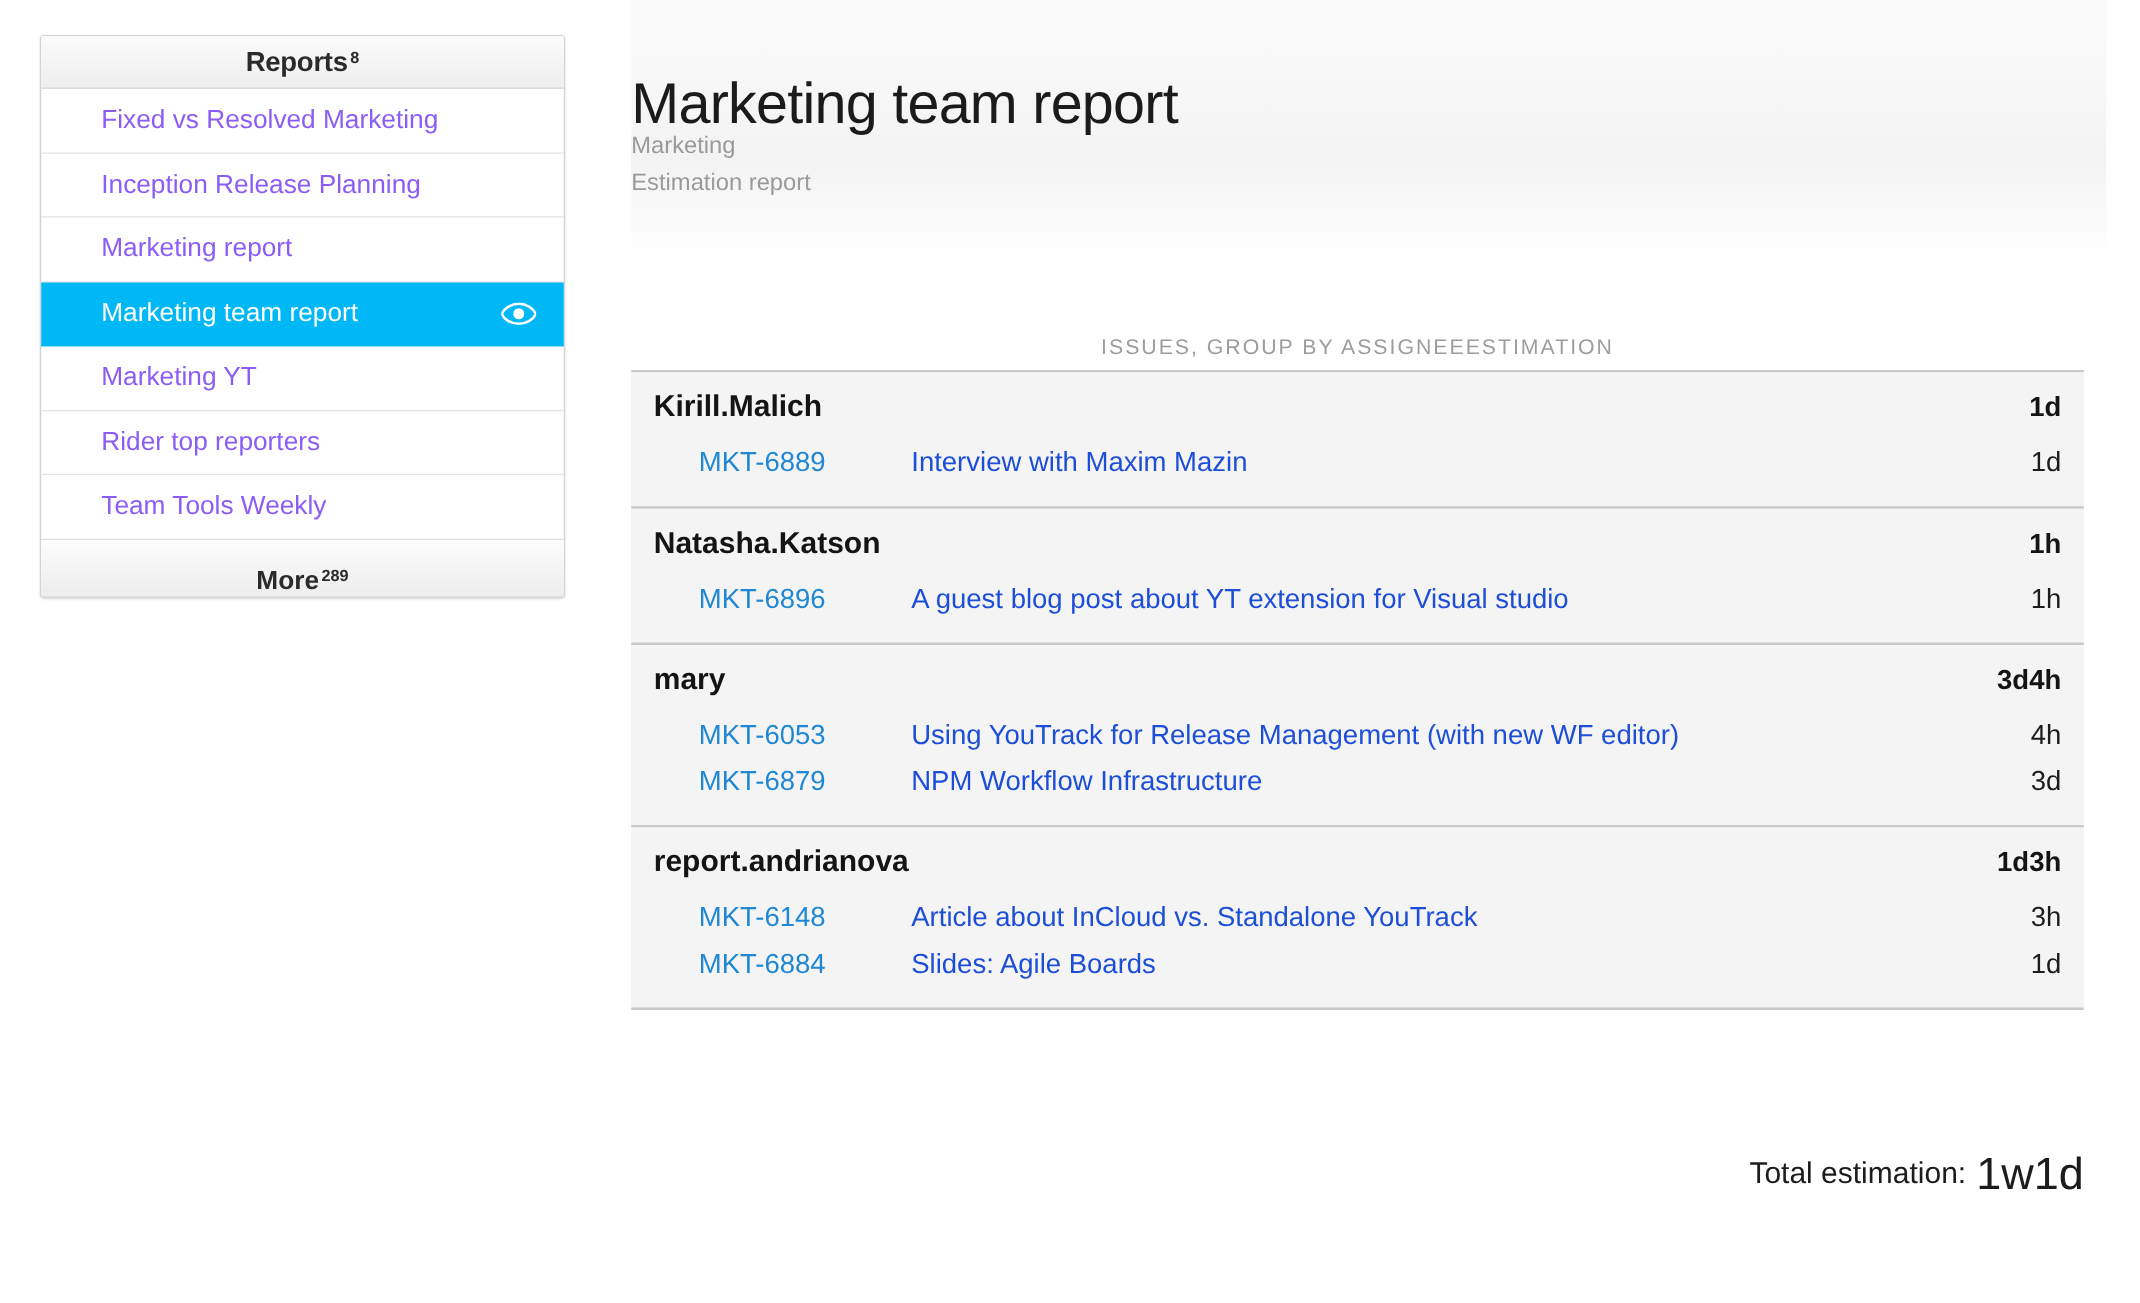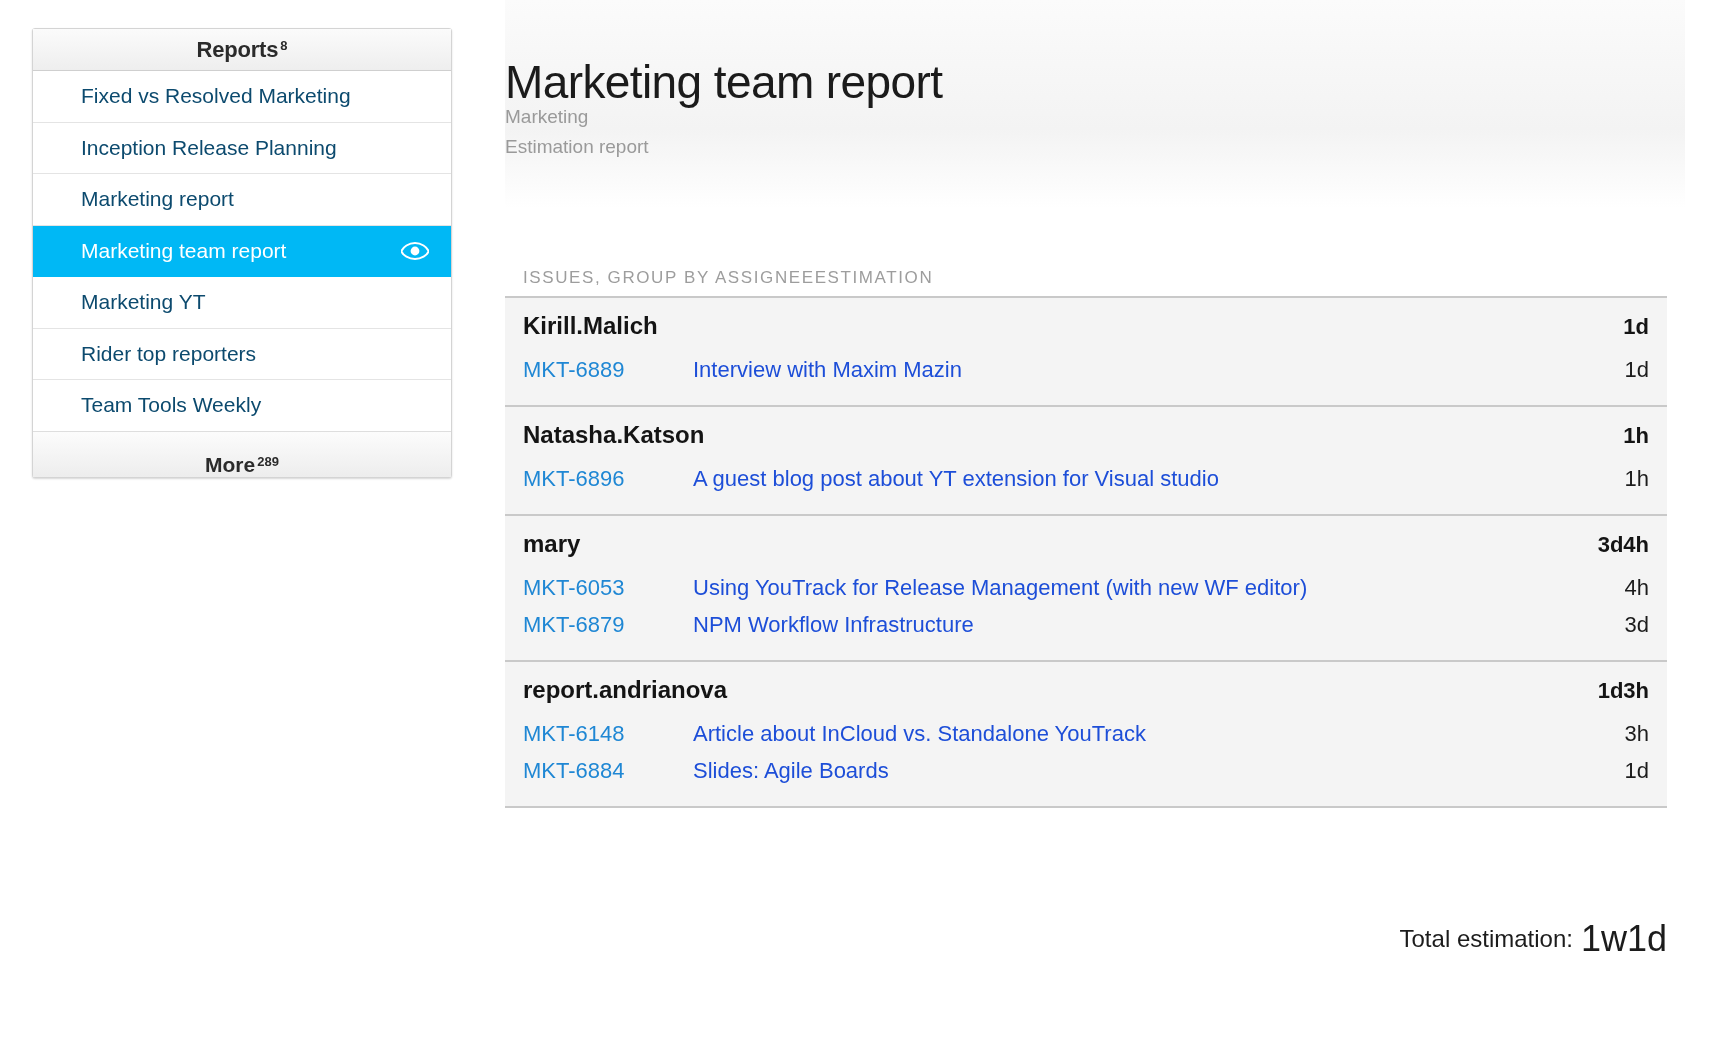--- a/index.html
+++ b/index.html
@@ -67,21 +67,21 @@
   .report-list { list-style: none; margin: 0; padding: 0; }
   .report-item {
     min-height: 44px;
     display: flex;
     align-items: center;
     justify-content: space-between;
     padding: 11px 22px 11px 48px;
     border-bottom: 1px solid #e4e4e4;
     box-sizing: border-box;
     font-size: 21px;
-    color: #0c4a6e;
+    color: #8b5cf6;
     line-height: 1.36;
     cursor: pointer;
   }
   .report-item:last-child { border-bottom: none; }
   .report-item.selected {
     background: #00b8f5;
     color: #ffffff;
     border-bottom-color: #00b8f5;
   }
   .eye-icon { flex: 0 0 auto; margin-left: 10px; display: flex; align-items: center; }
@@ -124,21 +124,21 @@
   
   #report-table {
     position: absolute;
     left: 0;
     top: 268px;
     width: 1162px;
   }
   .thead {
     display: flex;
     align-items: flex-end;
-    justify-content: flex-start;
+    justify-content: center;
     padding: 0 18px 8px 18px;
     box-sizing: border-box;
   }
   .th {
     font-size: 17px;
     letter-spacing: 1.6px;
     color: #9d9d9d;
     text-transform: uppercase;
   }
   .tbody { border-top: 2px solid #c9c9c9; }
@@ -156,21 +156,21 @@
     padding-bottom: 12px;
   }
   .group-name { font-size: 24px; font-weight: bold; color: #141414; }
   .group-total { font-size: 22px; font-weight: bold; color: #141414; }
   .issue-row {
     display: flex;
     align-items: baseline;
     justify-content: space-between;
     padding: 5px 0 6px 0;
   }
-  .issue-left { display: flex; align-items: center; }
+  .issue-left { display: flex; align-items: center; margin-left: 36px; }
   .issue-id {
     width: 170px;
     flex: 0 0 170px;
     font-size: 22px;
     color: #1f87d4;
     cursor: pointer;
   }
   .issue-summary { font-size: 22px; color: #1d4ed8; }
   .issue-est { font-size: 22px; color: #1c1c1c; }
 

